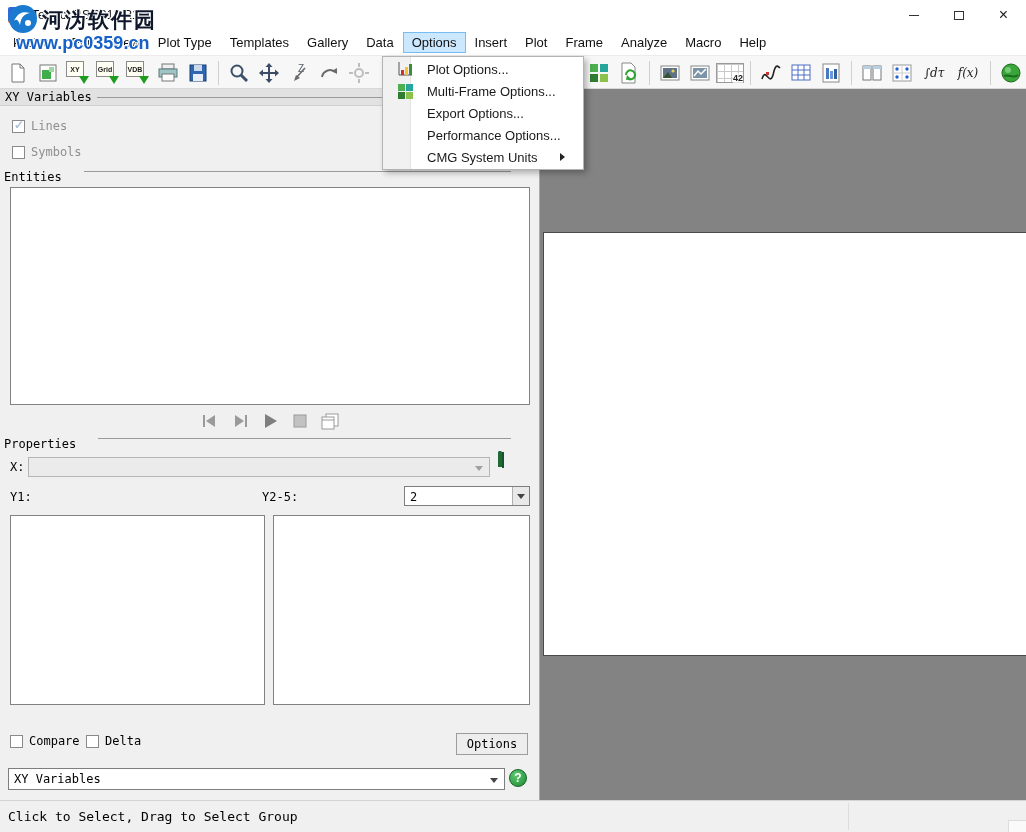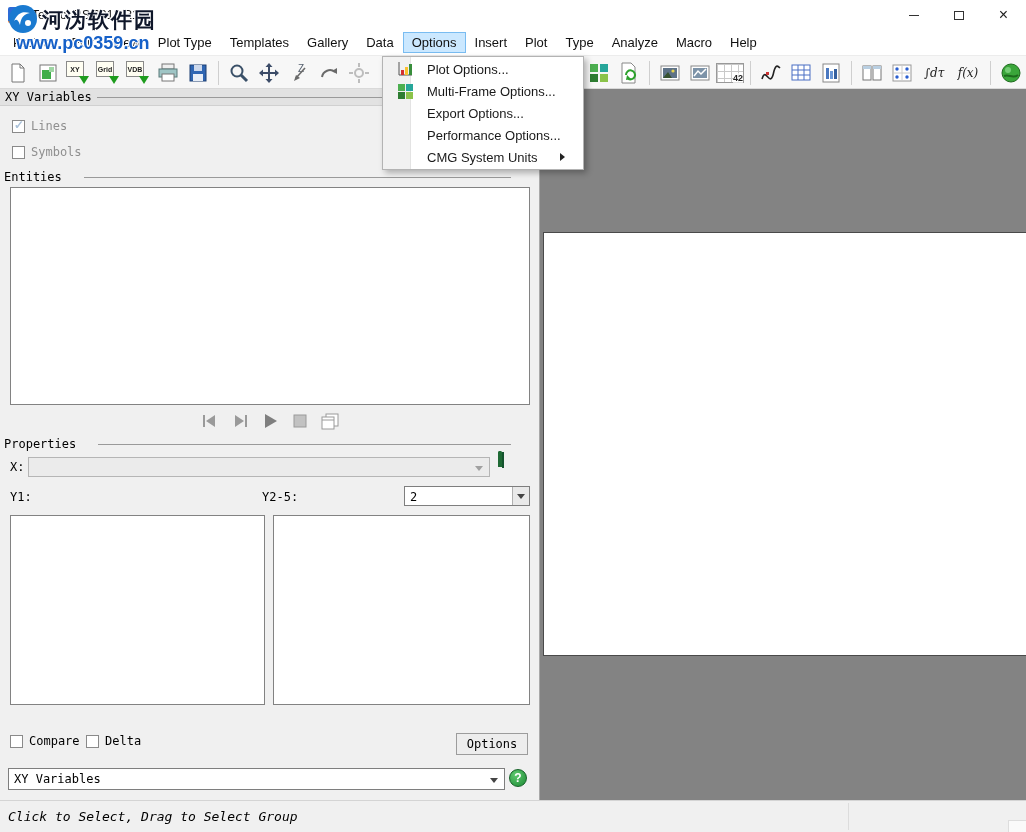--- a/index.html
+++ b/index.html
@@ -51,21 +51,21 @@
 
   
   .left-panel { position:absolute; left:0; top:89px; width:540px; bottom:32px; background:#f0f0f0;
                 border-right:1px solid #a9a9a9; font-family:"DejaVu Sans Mono",monospace; font-size:12px; color:#000; }
   .workspace { position:absolute; left:540px; top:89px; right:0; bottom:32px; background:#838383; overflow:hidden; }
   .plot-frame { position:absolute; left:3px; top:143px; width:486px; height:424px; background:#fff;
                 border:1px solid #4a4a4a; }
 
   .panel-title { position:absolute; left:0; right:0; top:0; height:17px; background:#e2e2e2;
                  border-bottom:1px solid #d0d0d0; display:flex; align-items:center; gap:5px; padding:0 8px 0 5px; }
-  .ghead { position:absolute; left:4px; right:28px; display:flex; align-items:center; gap:22px; }
+  .ghead { position:absolute; left:4px; right:28px; display:flex; gap:22px; }
   .rule { flex:1; border-top:1px solid #9a9a9a; margin-top:1px; }
 
   .cbrow { position:absolute; display:flex; align-items:center; gap:6px; }
   .cb { width:13px; height:13px; background:#fff; border:1px solid #8a8a8a; position:relative; flex:0 0 auto; }
   .cb.checked::after { content:"✓"; position:absolute; left:1px; top:-3px;
                        font:bold 12px "Liberation Sans",sans-serif; color:#a9c0d8; }
   .dis { color:#8f8f8f; }
 
   .listbox { position:absolute; background:#fff; border:1px solid #828282; }
 
@@ -92,21 +92,21 @@
 
   .btn-options { position:absolute; left:456px; top:644px; width:72px; height:22px; background:#ededed;
                  border:1px solid #9c9c9c; display:flex; align-items:center; justify-content:center; }
   .helpbtn { position:absolute; left:509px; top:680px; width:18px; height:18px; border-radius:50%;
              background:radial-gradient(circle at 35% 30%,#5ec96e,#1d8a35); border:1px solid #146127;
              color:#fff; font:bold 12px "Liberation Sans",sans-serif; display:flex; align-items:center; justify-content:center; }
 
   
   .statusbar { position:absolute; left:0; right:0; bottom:0; height:32px; background:#f0f0f0;
                border-top:1px solid #d4d4d4; display:flex; align-items:center; padding-left:8px;
-               font-family:"DejaVu Sans Mono",monospace; font-size:13px; color:#000;font-style:italic; }
+               font-family:"DejaVu Sans Mono",monospace; font-size:13px; color:#000; }
   .status-div { position:absolute; left:848px; top:2px; bottom:2px; width:1px; background:#dcdcdc; }
   .corner { position:absolute; right:0; bottom:0; width:18px; height:12px; background:#fafafa;
             border-left:1px solid #ddd; border-top:1px solid #ddd; }
 
   
   .popup { position:absolute; left:382px; top:56px; width:202px; z-index:40; background:#fff;
            border:1px solid #b3b3b3; box-shadow:3px 3px 6px rgba(0,0,0,.28); padding:1px 8px;
            background-image:linear-gradient(to right,#f1f1f1 27px,#e3e3e3 27px,#e3e3e3 28px,#fff 28px); }
   .pitem { height:22px; display:flex; align-items:center; position:relative; }
   .picon { width:18px; height:18px; margin-left:5px; display:flex; align-items:center; justify-content:center; }
@@ -149,21 +149,21 @@
     <span class="mitem">Project</span>
     <span class="mitem">Edit</span>
     <span class="mitem">View</span>
     <span class="mitem">Plot Type</span>
     <span class="mitem">Templates</span>
     <span class="mitem">Gallery</span>
     <span class="mitem">Data</span>
     <span class="mitem active">Options</span>
     <span class="mitem">Insert</span>
     <span class="mitem">Plot</span>
-    <span class="mitem">Type</span>
+    <span class="mitem">Frame</span>
     <span class="mitem">Analyze</span>
     <span class="mitem">Macro</span>
     <span class="mitem">Help</span>
   </div>
 
   <div class="toolbar">
     <div class="tgroup" style="left:4px">
       <div class="tbtn">
         <svg width="22" height="22">
             <path d="M5 2h8l4 4v14H5z" fill="#fff" stroke="#777"></path>

